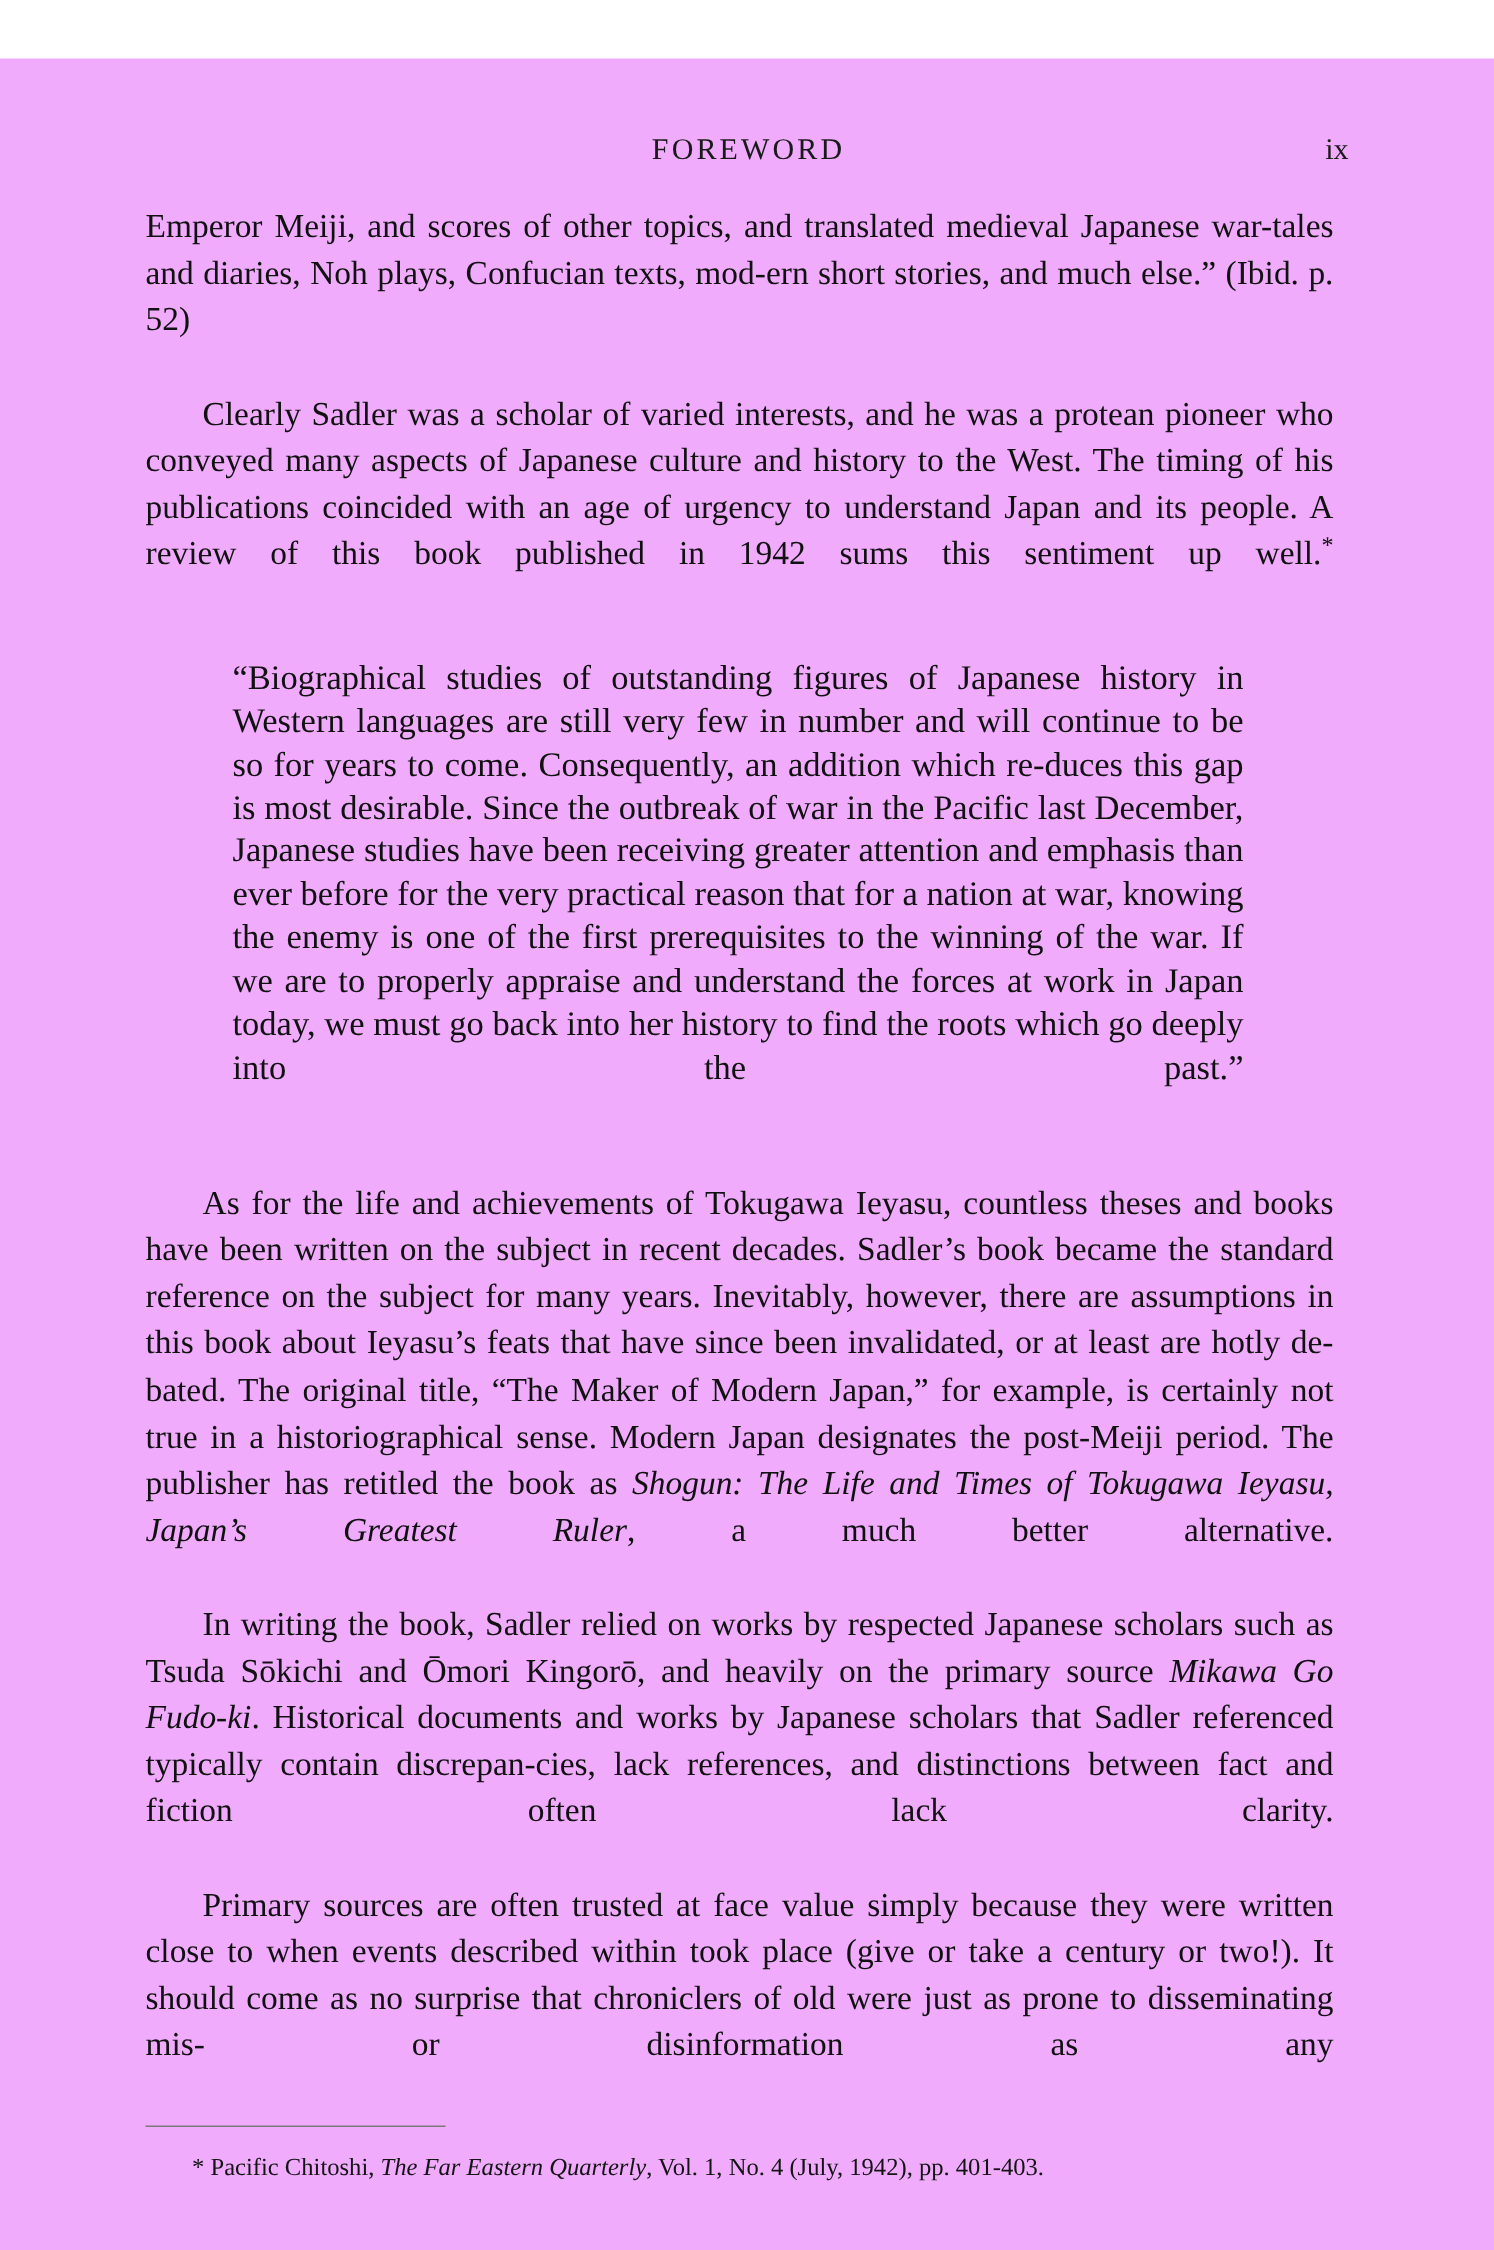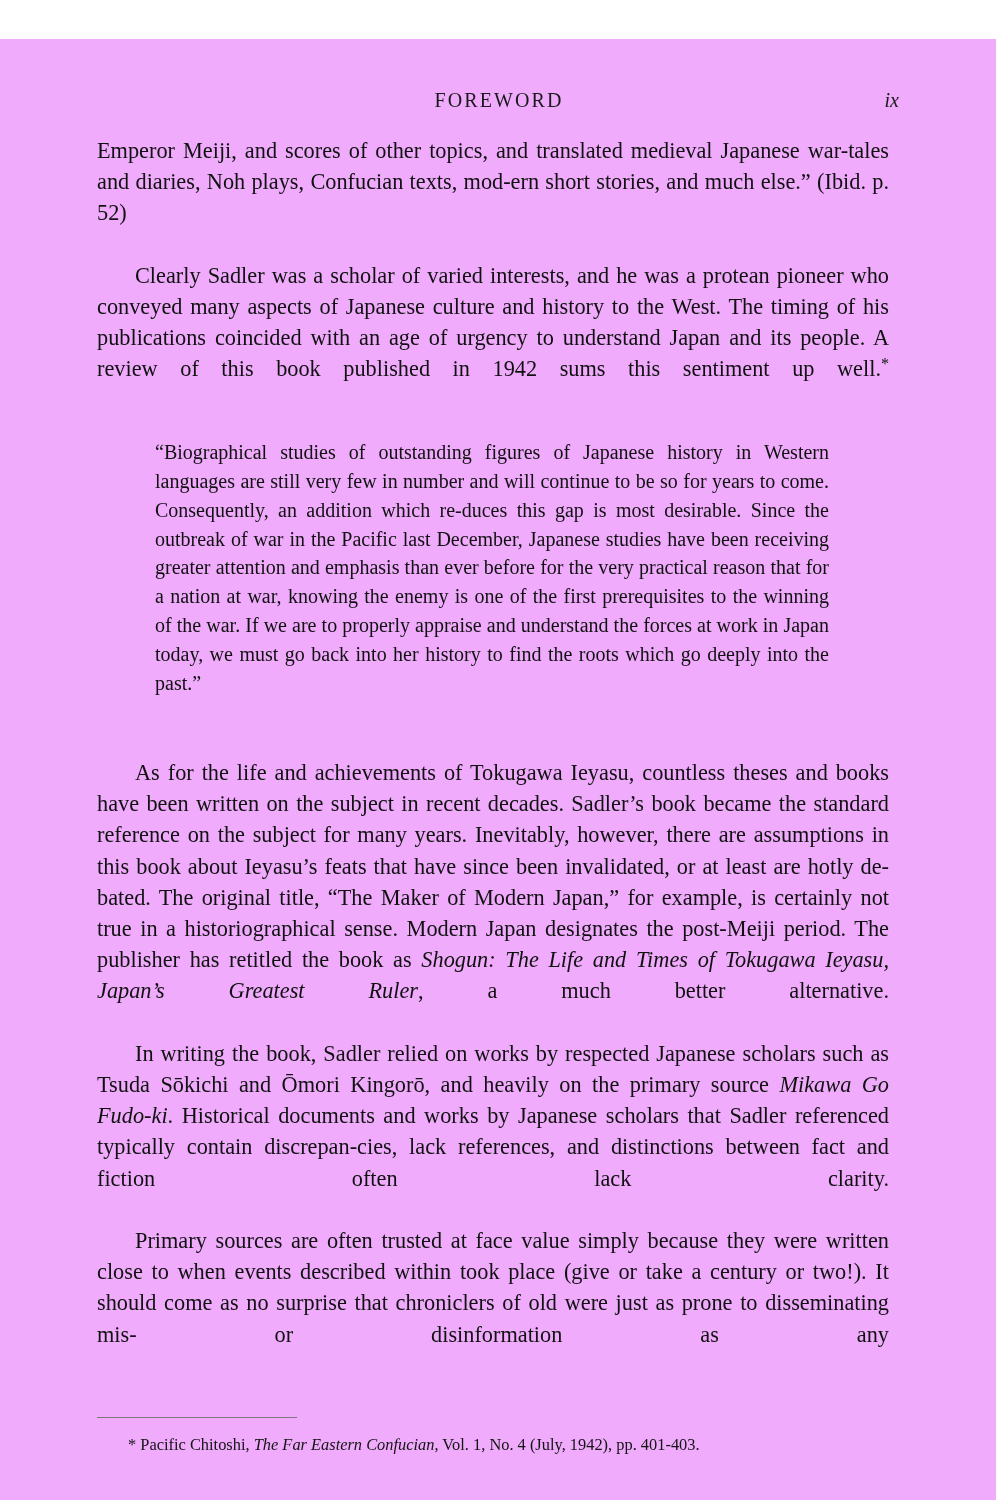--- a/index.html
+++ b/index.html
@@ -42,21 +42,20 @@
     text-indent: 2.1px;
   }
 
   .running-head-folio {
     position: absolute;
     right: 0;
     top: 0;
     font-size: 20px;
     line-height: 30px;
     color: #1a1a1a;
-    font-style: italic;
   }
 
   
   .textblock {
     position: absolute;
     top: 96px;
     left: 97px;
     width: 792px;
   }
 
@@ -90,21 +89,21 @@
   
   .blockquote {
     margin: 0;
     padding: 0;
     margin-top: 22px;
     margin-left: 58px;
     width: 674px;
   }
 
   .blockquote p {
-    font-size: 20px;
+    font-size: 23px;
     line-height: 28.9px;
     text-align: justify;
   }
 
   
   .gap-after-quote { height: 30px; }
 
   
   .footnote {
     position: absolute;
@@ -164,16 +163,16 @@
     <p class="indent"><span>As for the life and achievements of Tokugawa Ieyasu, countless theses and books have been written on the subject in recent decades. Sadler’s book became the standard reference on the subject for many years. Inevitably, however, there are assumptions in this book about Ieyasu’s feats that have since been invalidated, or at least are hotly de-bated. The original title, “The Maker of Modern Japan,” for example, is certainly not true in a historiographical sense. Modern Japan designates the post-Meiji period. The publisher has retitled the book as </span><em class="ital">Shogun: The Life and Times of Tokugawa Ieyasu, Japan’s Greatest Ruler</em><span>, a much better alternative.</span></p>
 
     <p class="indent"><span>In writing the book, Sadler relied on works by respected Japanese scholars such as Tsuda Sōkichi and Ōmori Kingorō, and heavily on the primary source </span><em class="ital">Mikawa Go Fudo-ki</em><span>. Historical documents and works by Japanese scholars that Sadler referenced typically contain discrepan-cies, lack references, and distinctions between fact and fiction often lack clarity.</span></p>
 
     <p class="indent">Primary sources are often trusted at face value simply because they were written close to when events described within took place (give or take a century or two!). It should come as no surprise that chroniclers of old were just as prone to disseminating mis- or disinformation as any</p>
 
   </div>
 
   <div class="footnote">
     <hr class="footnote-rule">
-    <p class="footnote-text"><span>*</span>&nbsp;<span>Pacific Chitoshi,</span> <em class="ital">The Far Eastern Confucian</em><span>, Vol. 1, No. 4 (July, 1942), pp. 401-403.</span></p>
+    <p class="footnote-text"><span>*</span>&nbsp;<span>Pacific Chitoshi,</span> <em class="ital">The Far Eastern Quarterly</em><span>, Vol. 1, No. 4 (July, 1942), pp. 401-403.</span></p>
   </div>
 
 </div>
 
 </body></html>

